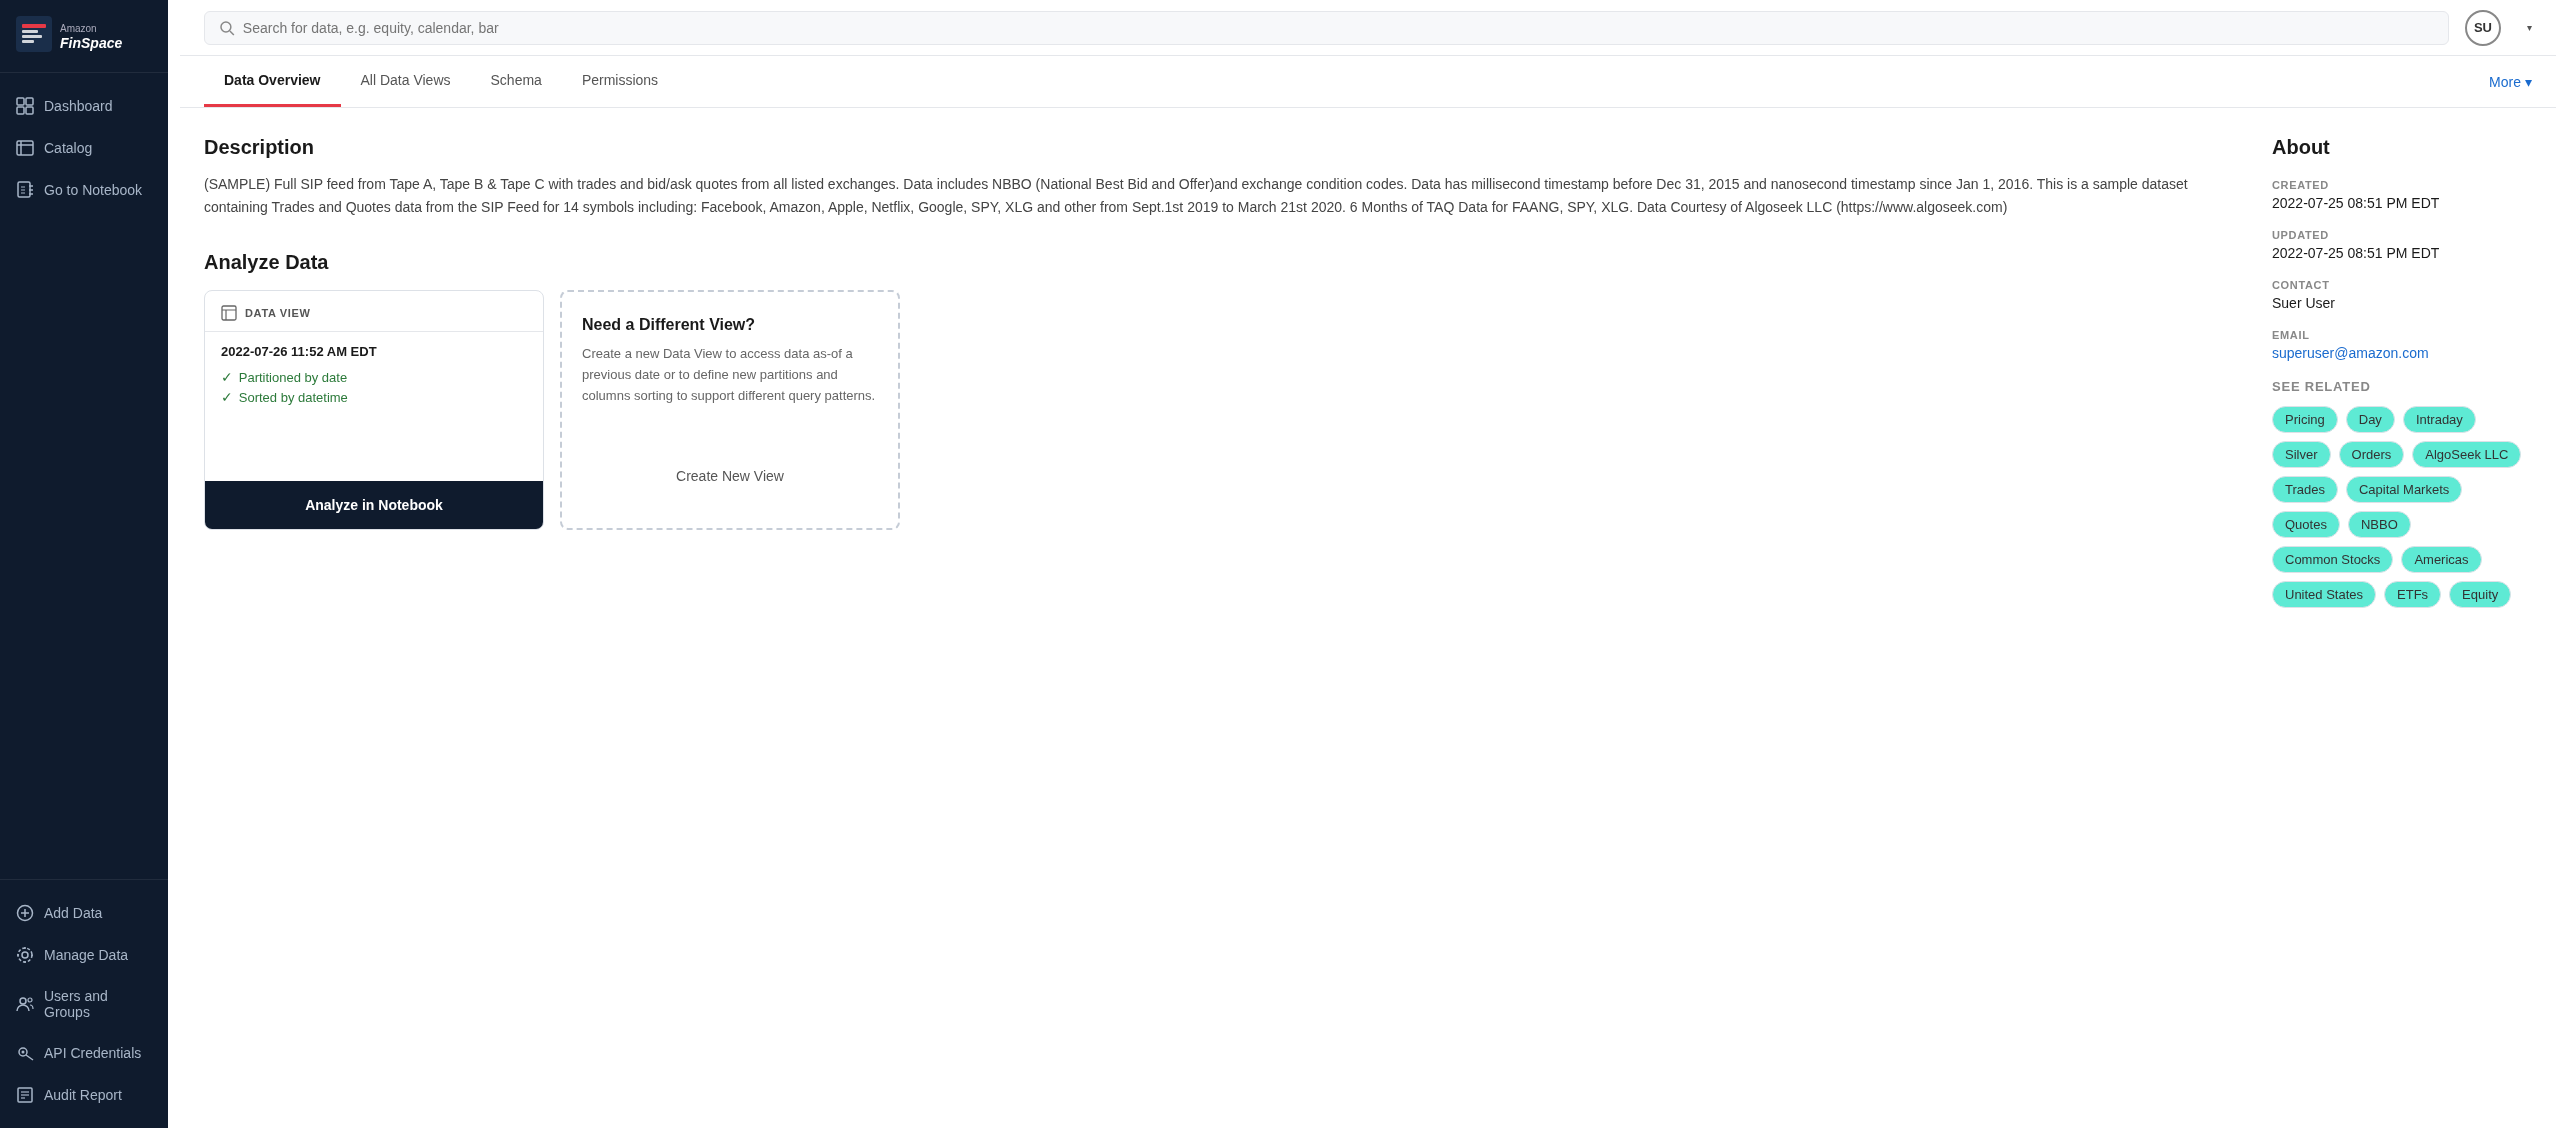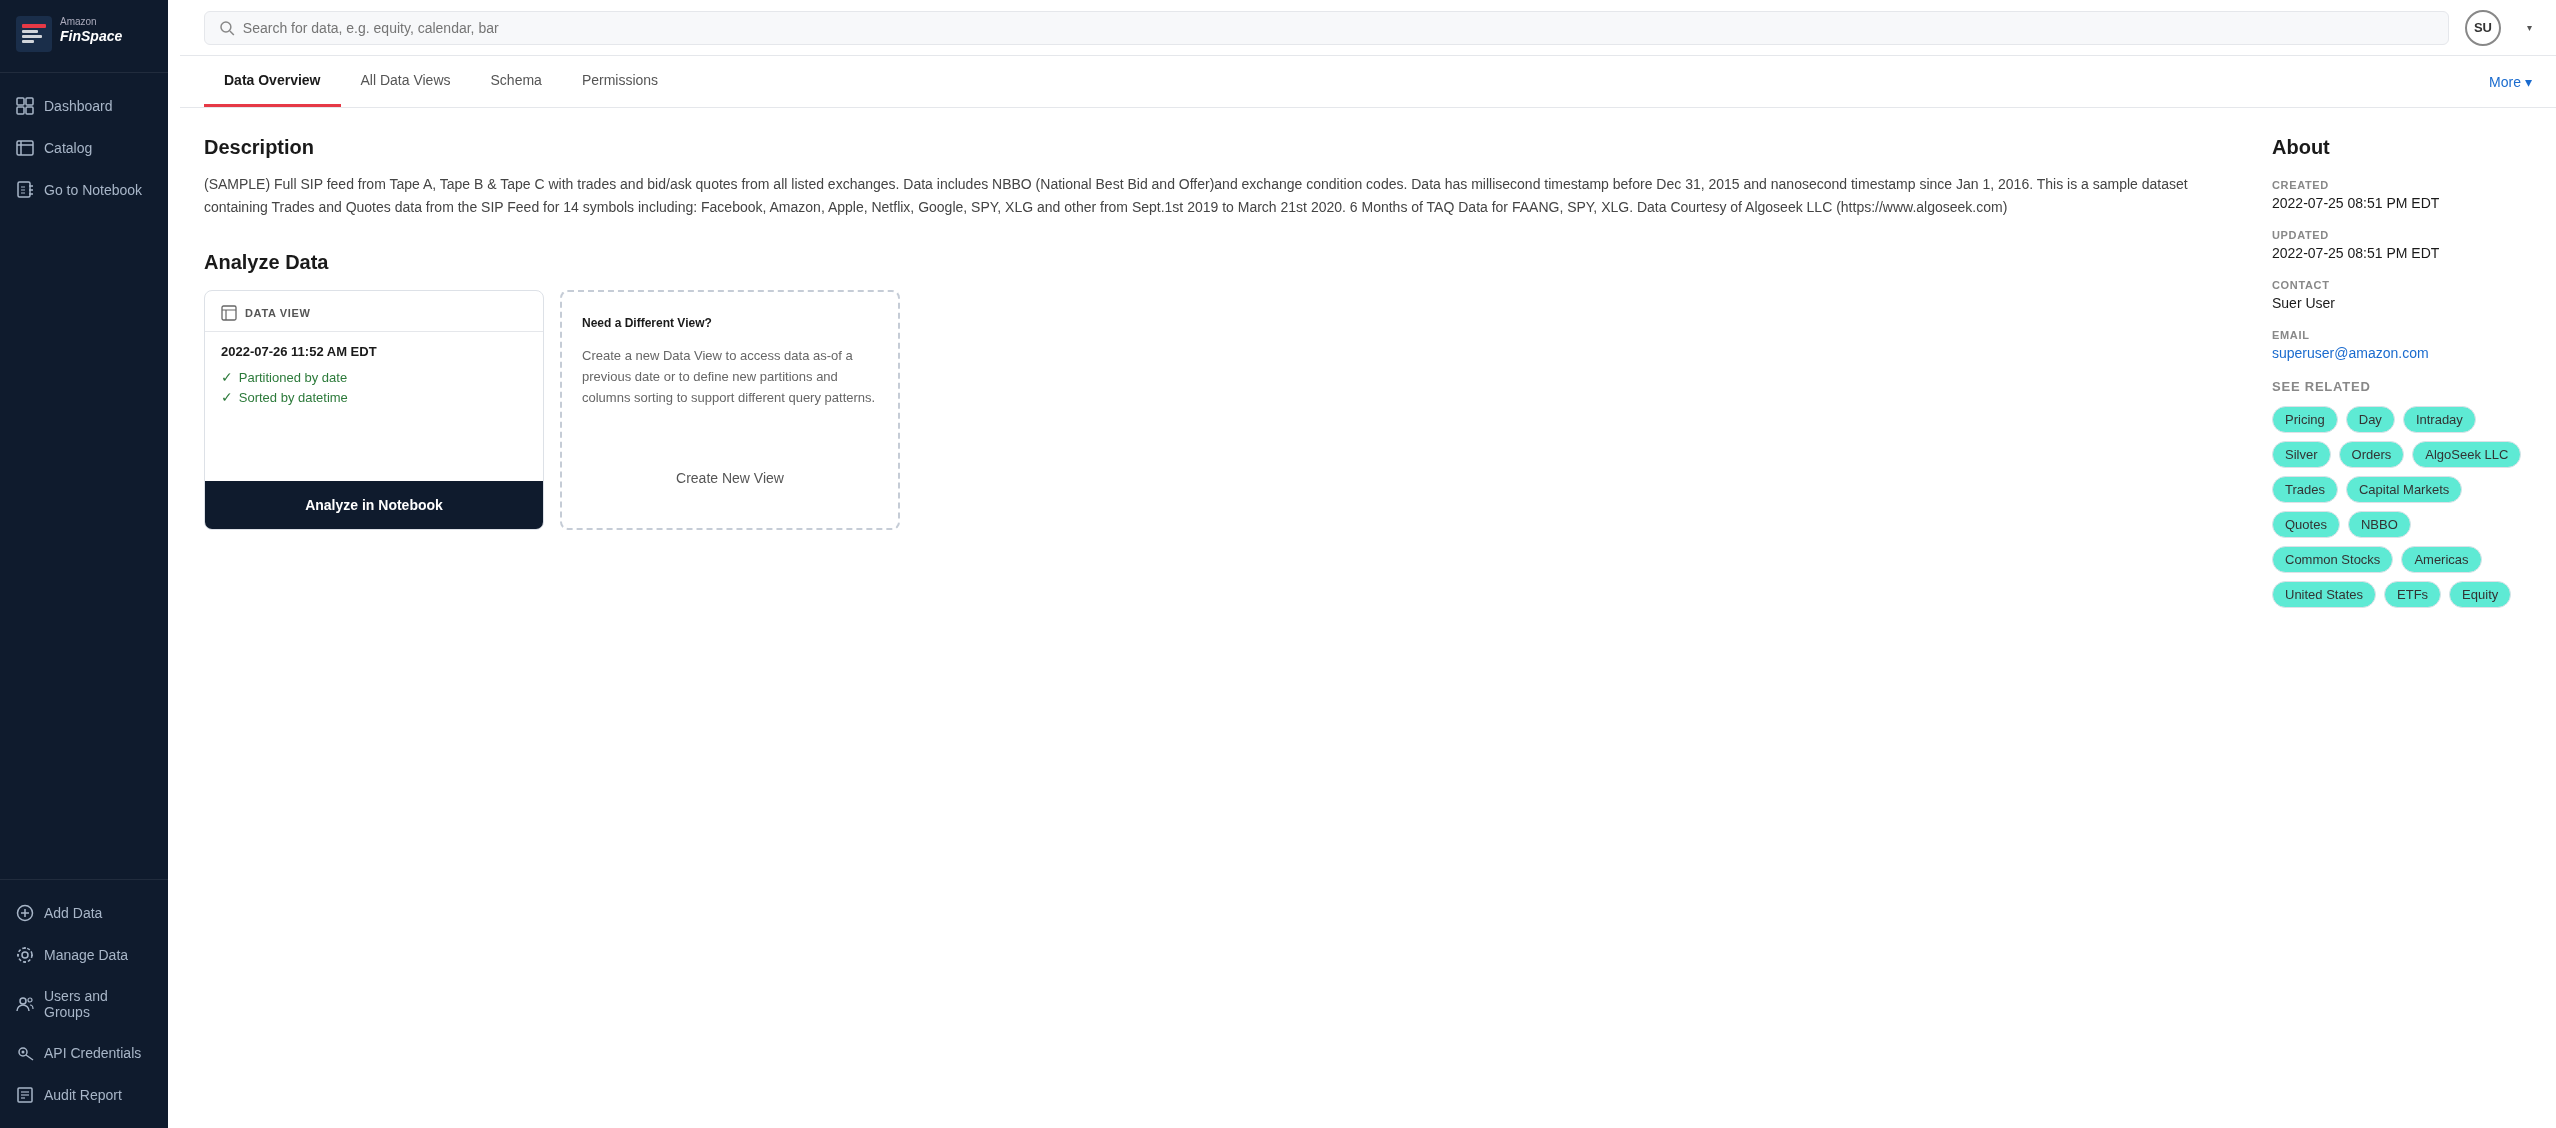--- a/index.html
+++ b/index.html
@@ -11,21 +11,21 @@
       background: #0f1b2d;
       color: #fff;
       display: flex;
       flex-direction: column;
       flex-shrink: 0;
       height: 100vh;
     }
     .sidebar-logo {
       padding: 16px 16px 20px 16px;
       display: flex;
-      align-items: flex-start;
+      align-items: flex-end;
       gap: 8px;
       border-bottom: 1px solid rgba(255,255,255,0.08);
     }
     .logo-icon {
       width: 36px;
       height: 36px;
       flex-shrink: 0;
     }
     .logo-text {
       display: flex;
@@ -242,24 +242,24 @@
       text-align: center;
     }
     .new-view-card {
       width: 340px;
       border: 2px dashed #c5ccd6;
       border-radius: 8px;
       padding: 24px 20px;
       flex-shrink: 0;
     }
     .new-view-title {
-      font-size: 12px;
-      font-weight: 700;
-      color: #1a1a1a;
-      margin-bottom: 16px;
+      font-size: 16px;
+      font-weight: 700;
+      color: #1a1a1a;
+      margin-bottom: 10px;
     }
     .new-view-text {
       font-size: 13px;
       color: #666;
       line-height: 1.6;
       margin-bottom: 60px;
     }
     .create-new-btn {
       background: transparent;
       border: none;

